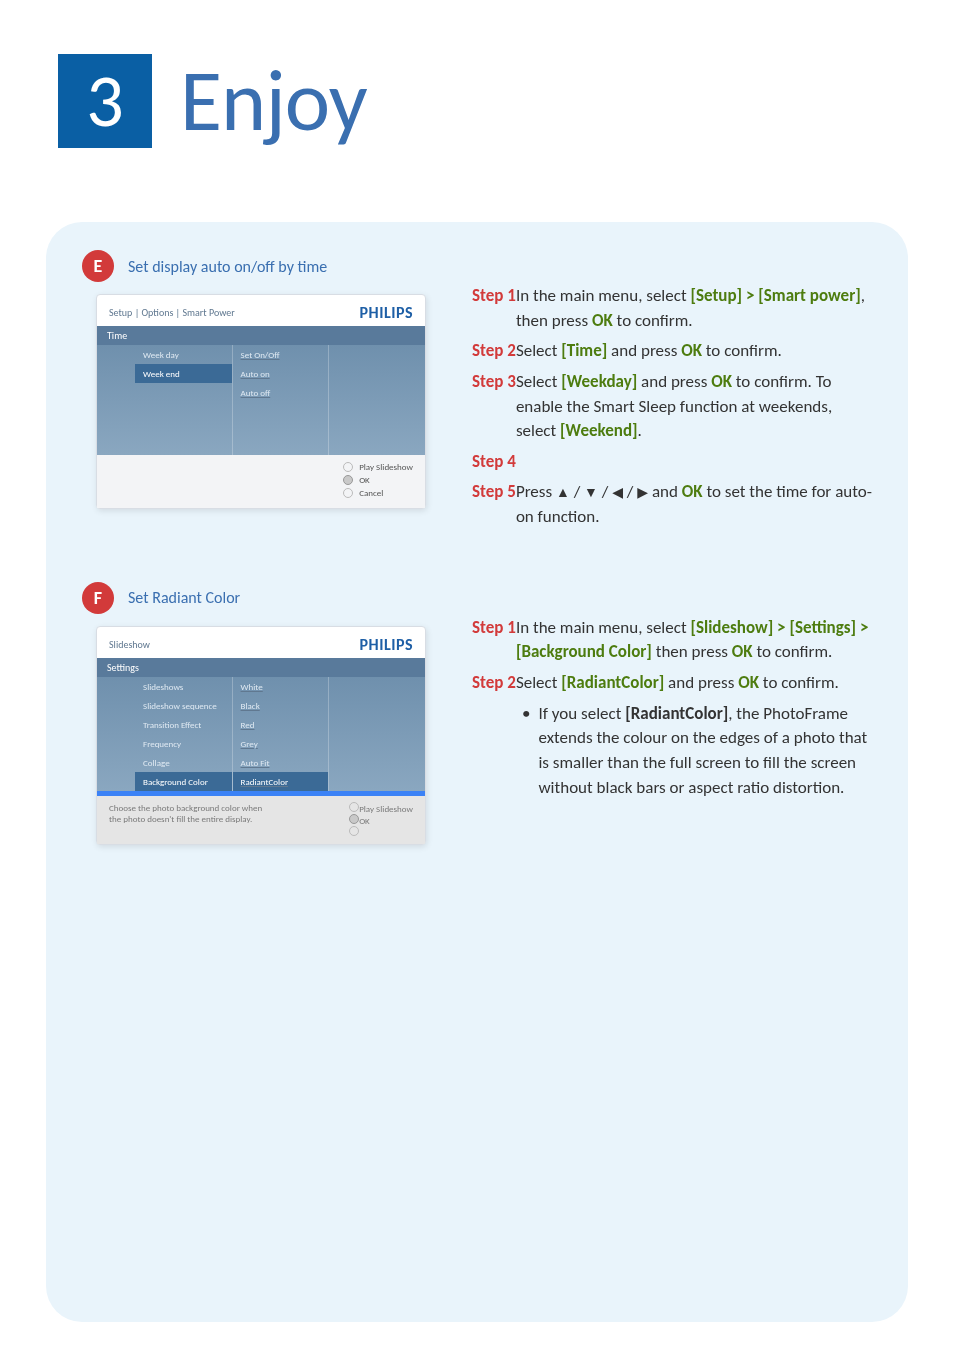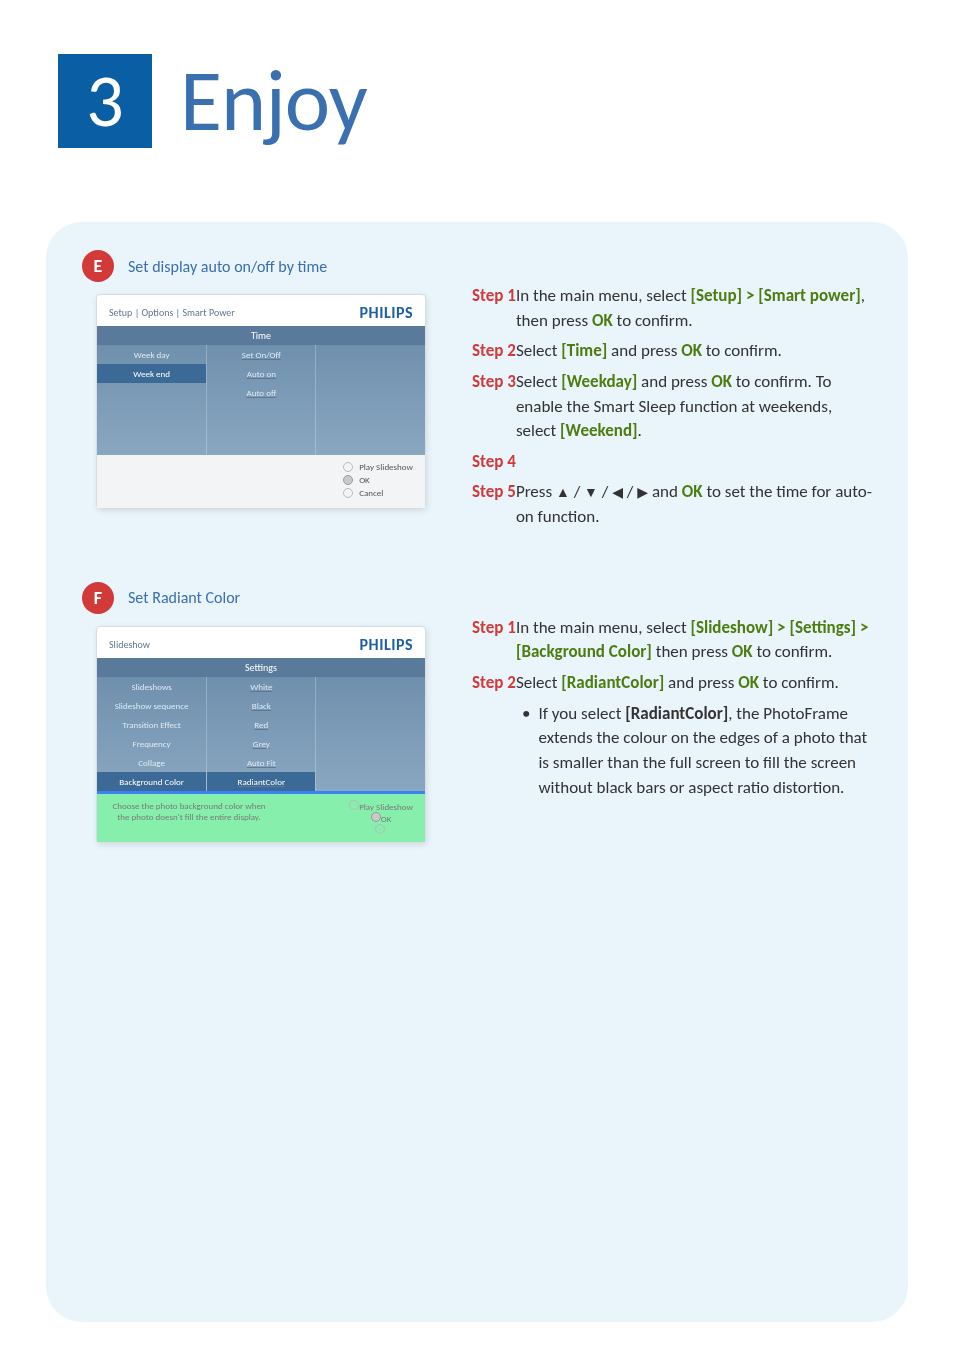--- a/index.html
+++ b/index.html
@@ -78,37 +78,36 @@
   
   .device {
     background: #fff;
     border: 1px solid #d8dde4;
     border-radius: 4px;
     box-shadow: 1px 2px 6px rgba(0,0,0,0.1);
     width: 330px;
     margin-left: 14px;
     font-size: 10px;
     color: #607890;
-    text-align: center;
   }
   .dev-hdr {
     display: flex;
     justify-content: space-between;
     align-items: center;
     padding: 8px 12px 4px 12px;
     font-size: 10px;
   }
   .dev-brand { color:#1e5fa6; font-weight:700; font-size:16px; letter-spacing:0.5px;}
   .dev-bar {
     background:#597a9b;
     color:#fff;
     font-size:10px;
     padding:3px 10px;
   }
-  .dev-body { display:flex; min-height:110px; background: linear-gradient(#6f90ad,#8aa7c0);}
+  .dev-body { display:flex; min-height:110px; background: linear-gradient(#6f90ad,#8aa7c0); padding-left: 38px;}
   .dev-col { width:33.3%; }
   .dev-col + .dev-col { border-left:1px solid rgba(255,255,255,0.25);text-decoration:underline;}
   .dev-item {
     color:#dfe9f2;
     font-size:9px;
     padding:4px 8px;
   }
   .dev-item.sel { background:#3b6a96; color:#fff;}
   .dev-foot {
     background:#f3f4f6;
@@ -123,25 +122,25 @@
   .dev-foot .row { display:flex; align-items:center; gap:6px;}
   .knob {
     width:10px; height:10px; border-radius:50%;
     border:1px solid #bbb; display:inline-block;
   }
   .knob.active { background:#c9c9c9; border-color:#999;}
   .dev-hint {
     font-size:9px;
     color:#7a7a7a;
     padding:6px 12px;
-    border-top:3px solid #3b82f6;
+    border-top:5px solid #3b82f6;
     display:flex;
     justify-content:space-between;
     align-items:flex-start;
-    background:#86efac;
+    background:#e5e5e5;
   }
   
   .step { display:flex; margin-bottom:6px; font-size:17px; line-height:1.45; color:#333;}
   .step-label { color:#d23a3a; font-weight:700; white-space:nowrap;}
   .step-body { flex:1; }
   .step-body b { font-weight:700; color:#4d7c0f;}
   .bullet-row { display:flex; gap:8px; font-size:17px; line-height:1.45; color:#333; padding-left:2px;}
   .bullet-dot { padding-top:0;}
   .arrow { font-family: "Segoe UI Symbol","Arial Unicode MS",sans-serif; font-size:14px;}
 </style>

